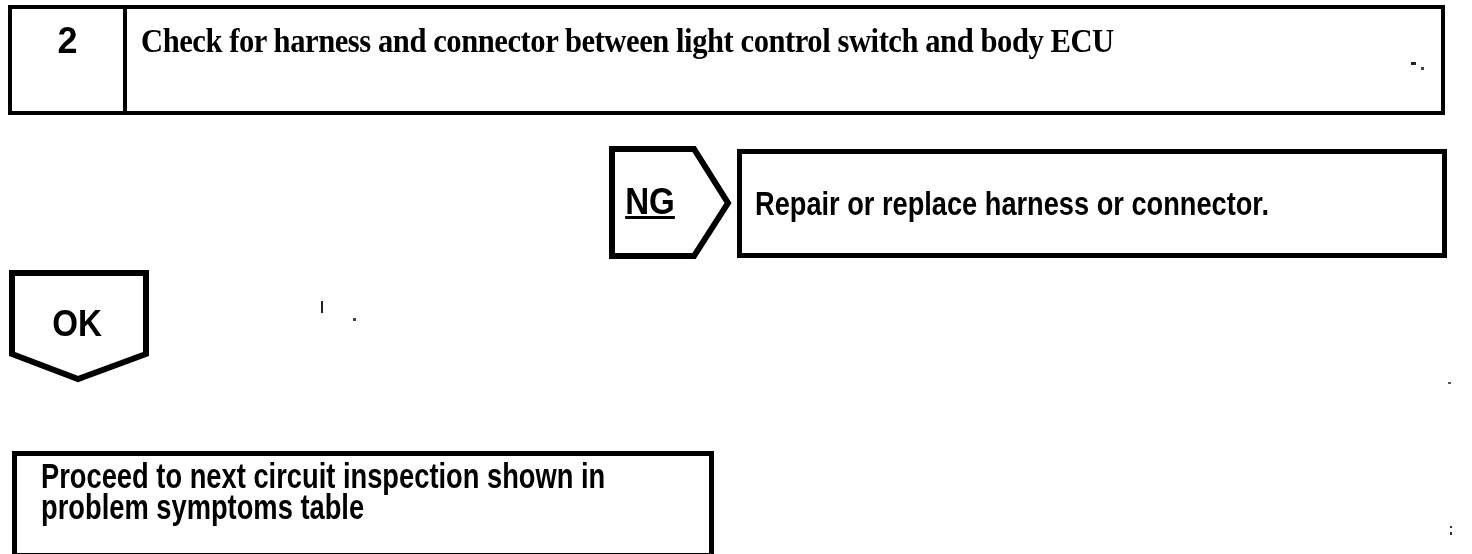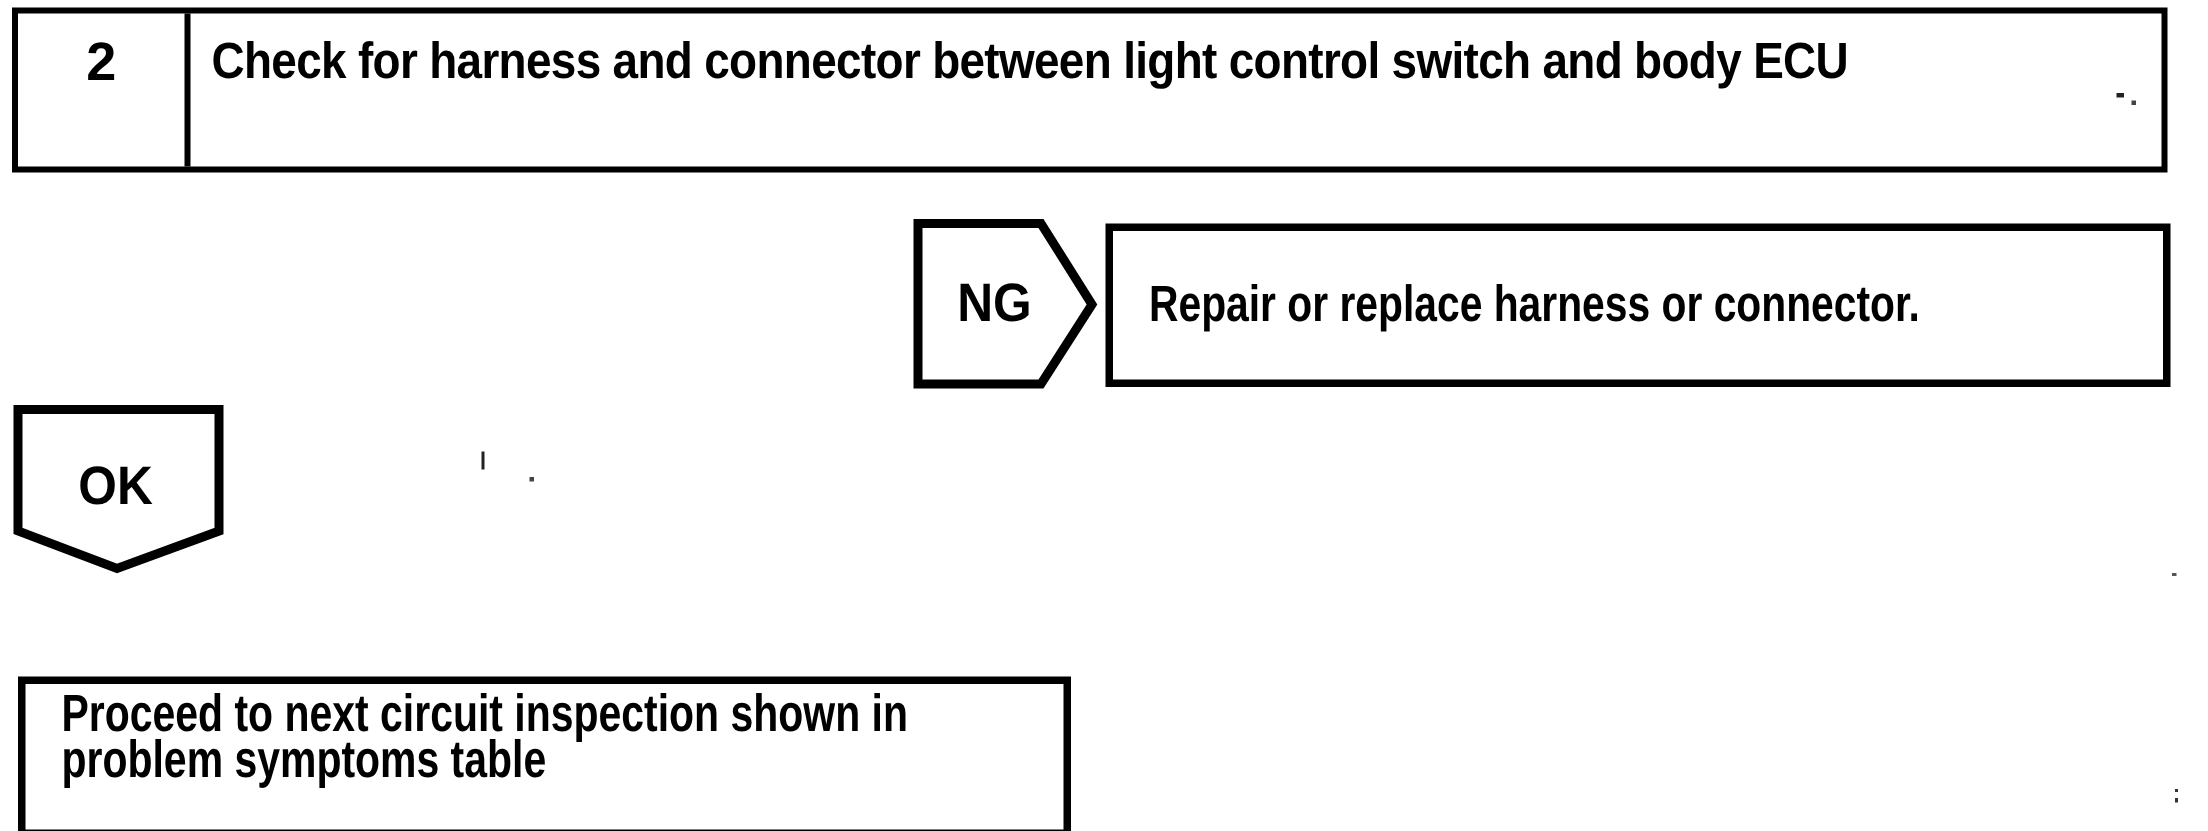--- a/index.html
+++ b/index.html
@@ -38,20 +38,21 @@
   }
   .step-number {
     font-size: 36px;
     font-weight: bold;
     line-height: 38px;
   }
   .step-title-cell {
     flex: 1 1 auto;
     padding: 13px 0 0 14px;
     overflow: hidden;
+    font-family: Liberation Serif, serif;
   }
   .step-title {
     display: inline-block;
     font-size: 34px;
     font-weight: bold;
     line-height: 38px;
     letter-spacing: -0.5px;
     white-space: nowrap;
     transform: scaleX(0.9);
     transform-origin: left center;
@@ -81,21 +82,21 @@
     box-sizing: border-box;
     background: #fff;
   }
   .ng-action-box {
     left: 737px;
     top: 149px;
     width: 710px;
     height: 109px;
     display: flex;
     align-items: center;
-    padding-left: 24px;
+    padding-left: 13px;
   }
   .ng-action-text {
     display: inline-block;
     font-size: 34px;
     font-weight: bold;
     white-space: nowrap;
     transform: scaleX(0.8);
     transform-origin: left center;
   }
   .ok-action-box {
@@ -130,21 +131,21 @@
       <span class="step-number">2</span>
     </div>
     <div class="step-title-cell">
       <span class="step-title">Check for harness and connector between light control switch and body ECU</span>
     </div>
   </div>
 
   <svg class="connector-svg" style="left:608px; top:144px;" width="125" height="117" aria-hidden="true">
     <polygon points="4,5 86,5 120,59 86,112 4,112" fill="#ffffff" stroke="#000000" stroke-width="6" stroke-linejoin="miter"></polygon>
   </svg>
-  <div class="connector-label" style="left:620px; top:147px; width:86px; height:110px;">
+  <div class="connector-label" style="left:607px; top:147px; width:86px; height:110px;text-decoration:underline;">
     <span>NG</span>
   </div>
 
   <div class="action-box ng-action-box">
     <span class="ng-action-text">Repair or replace harness or connector.</span>
   </div>
 
   <svg class="connector-svg" style="left:8px; top:269px;" width="143" height="114" aria-hidden="true">
     <polygon points="4,4 138,4 138,85 70,110 4,85" fill="#ffffff" stroke="#000000" stroke-width="6" stroke-linejoin="miter"></polygon>
   </svg>

